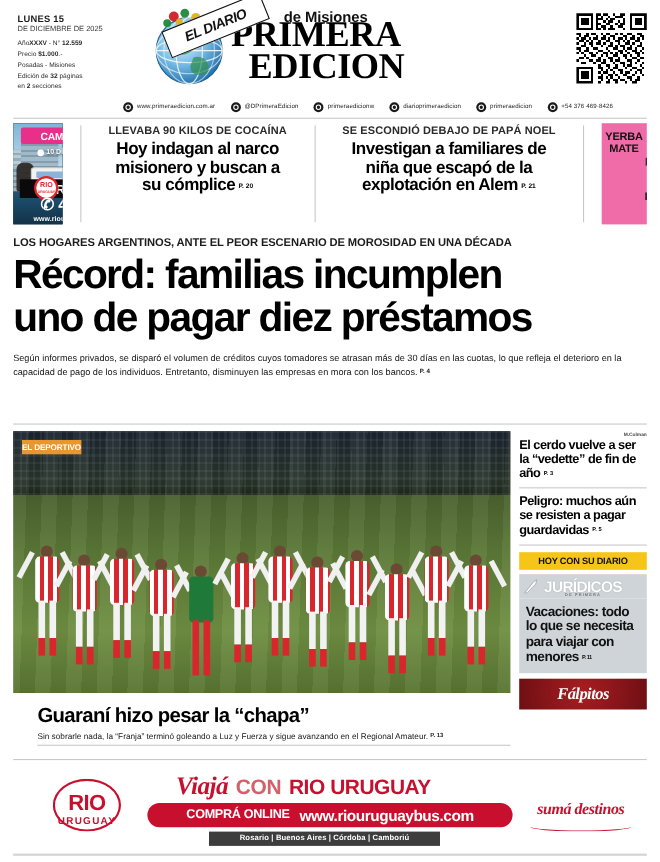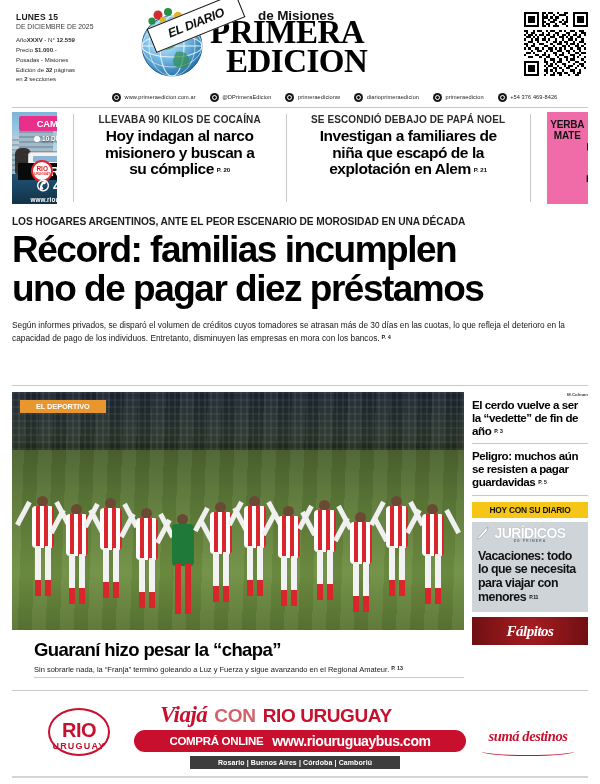--- a/index.html
+++ b/index.html
@@ -117,21 +117,21 @@
   .pl .legs::before { left:0; } .pl .legs::after { right:0; }
   .pl .socks { position:absolute; left: 5px; top: 84px; width: 16px; height: 18px; }
   .pl .socks::before, .pl .socks::after { content:""; position:absolute; top:0; width:6px; height:16px; background:#d8262c; }
   .pl .socks::before { left:0; } .pl .socks::after { right:0; }
   .pl.green .torso { background:#1f7a3a; }
   .pl.green .legs::before, .pl.green .legs::after { background:#d8262c; }
   .pl .arm { position:absolute; top: 6px; width: 5px; height: 26px; background:#f0f0f0; transform-origin: top center; }
   .pl .arm.l { left:-3px; transform: rotate(28deg); }
   .pl .arm.r { right:-3px; transform: rotate(-28deg); }
   .dep-tag { position:absolute; left: 8px; top: 8px; background:#e8962e; color:#fff;
-             font-size: 7.4px; font-weight:800; letter-spacing:-.1px; padding: 2px 16px; z-index:3; }
+             font-size: 7.4px; font-weight:800; letter-spacing:-.1px; padding: 2px 0; z-index:3; }
   .sp-head { margin-top: 9px; font-size: 18.5px; font-weight:800; letter-spacing:-.6px; color:#000; padding-left: 22px; }
   .sp-deck { margin-top: 4px; font-size: 7.5px; color:#1a1a1a; padding-left: 22px; line-height:1.4; }
   .sp-deck .pg { font-size:5.4px; font-weight:700; vertical-align:2px; margin-left:2px; }
   .rule-sp { position:absolute; left: 22px; top: 285px; width: 430px; height:1px; background:#c9c9c9; }
 
   
   .rail { position:absolute; left: 472px; top: 392px; width: 116px; }
   .rail .credit { font-size: 4.4px; color:#444; text-align:right; margin-bottom: 2px; font-weight:700; }
   .rail-item { padding-bottom: 6px; border-bottom: 1px solid #c9c9c9; margin-bottom: 6px; }
   .rail-item .rh { font-size: 11.6px; font-weight:800; line-height:1.1; letter-spacing:-.45px; color:#000; }

